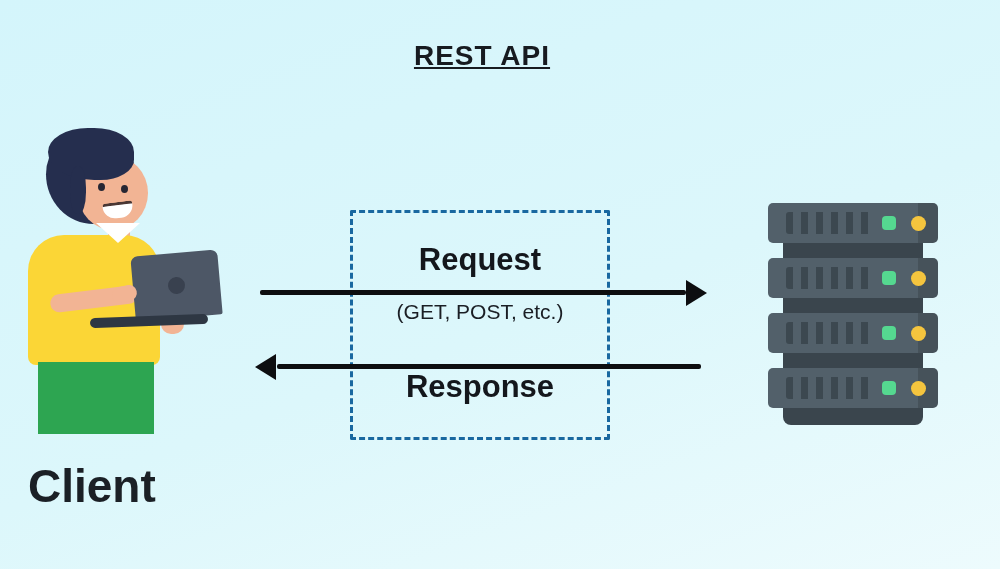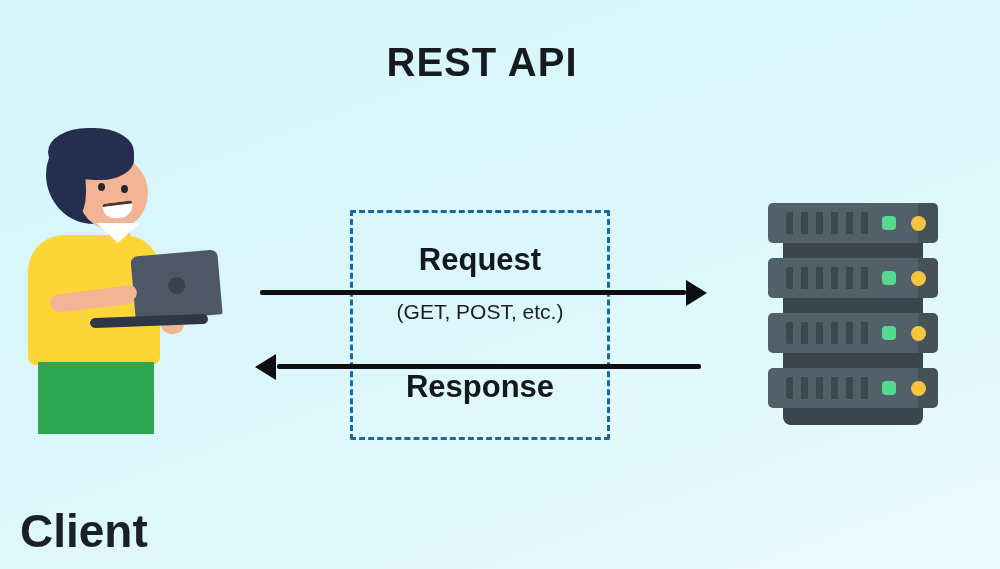--- a/index.html
+++ b/index.html
@@ -10,27 +10,28 @@
     position:relative; width:1000px; height:569px;
     background:linear-gradient(160deg,#d4f5fb 0%,#dcf7fb 55%,#edfbfd 100%);
     overflow:hidden;
   }
 
   .abs { position:absolute; }
 
   
   .title {
     left:482px; top:40px; transform:translateX(-50%);
-    font-size:40px; font-weight:bold; color:#171b20; letter-spacing:1px;
+    font-size:28px; font-weight:bold; color:#171b20; letter-spacing:1px;
     white-space:nowrap;
+    text-decoration:underline;
   }
   .caption {
     font-size:46px; font-weight:bold; color:#1b2026; white-space:nowrap;
   }
-  .caption-client { left:20px; top:459px;margin-top:45px; }
+  .caption-client { left:28px; top:459px; }
   .caption-server { left:784px; top:459px; }
 
   
   .dotted-box {
     left:350px; top:210px; width:260px; height:230px;
     border:3px dashed #1968a0; border-radius:2px;
   }
 
   
   .arrow-line { height:5px; background:#0d0e10; border-radius:2px; }

